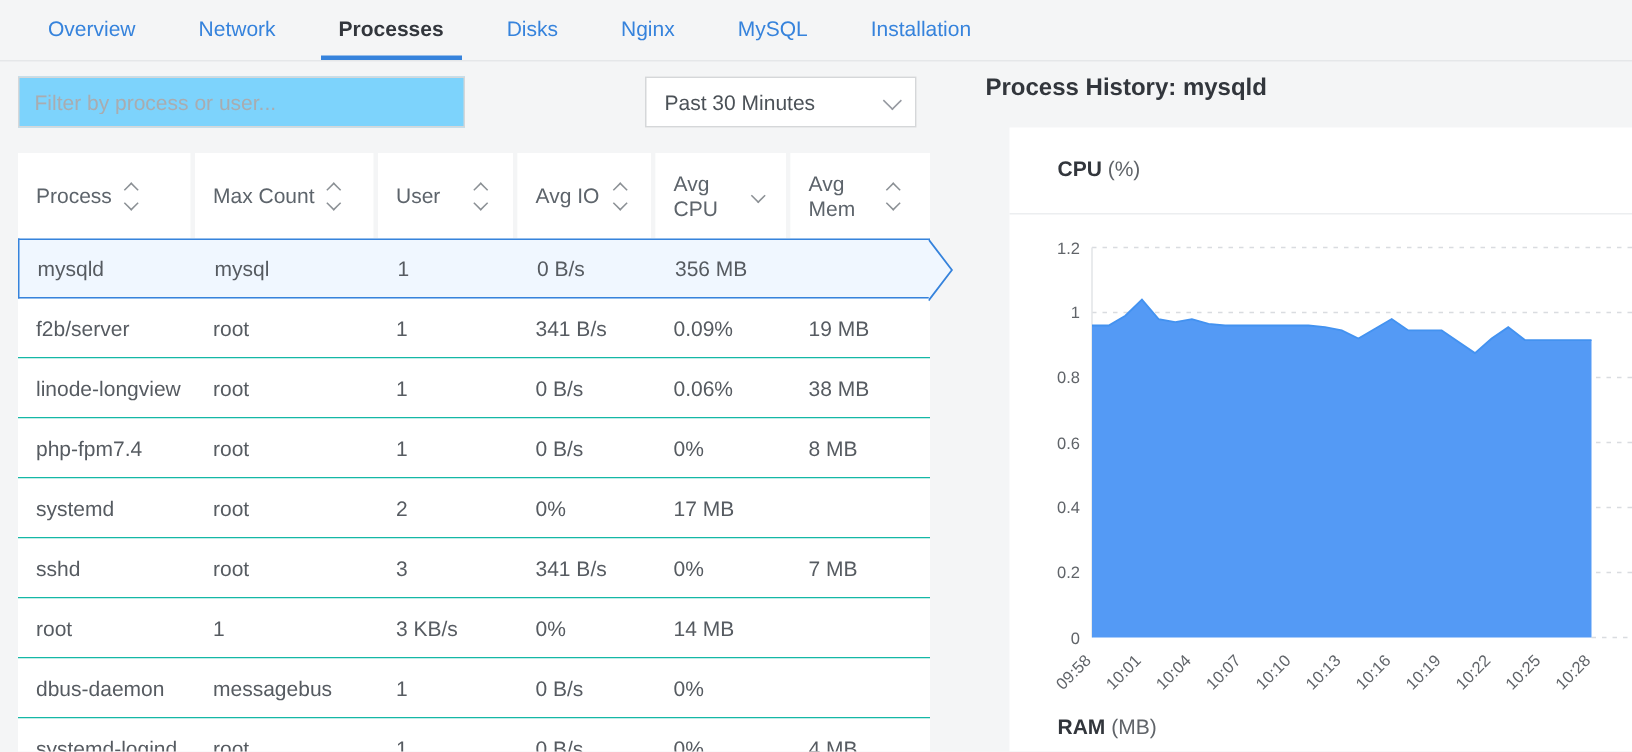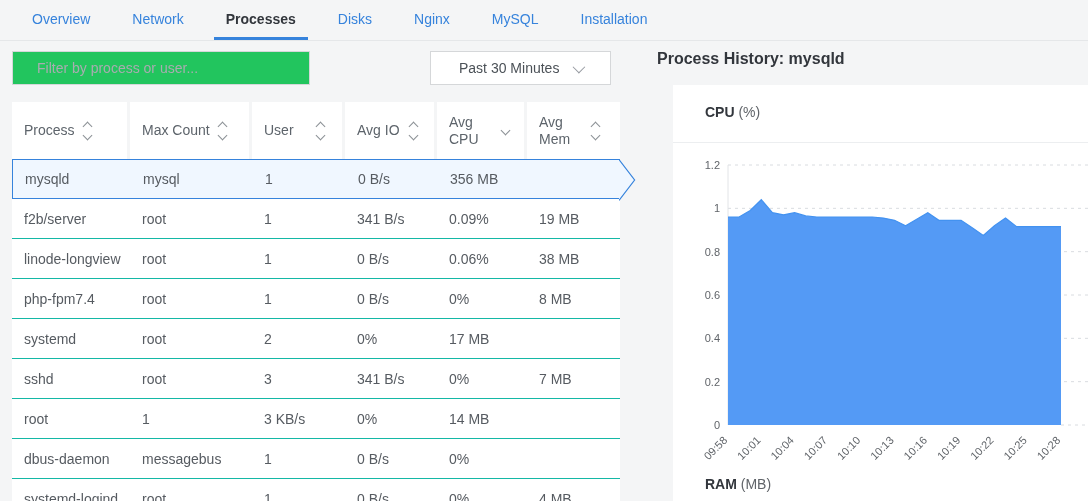--- a/index.html
+++ b/index.html
@@ -9,26 +9,26 @@
     background:#f4f5f6; color:#32363c; position:relative; font-size:14px;
   }
   
   .tabbar { display:flex; align-items:stretch; height:41px; padding-left:20px;
             border-bottom:1px solid #e5e7e9;gap:18px; }
   .tab { padding:0 12px; line-height:38px; color:#3683dc; cursor:pointer;
          border-bottom:3px solid transparent; white-space:nowrap; }
   .tab.active { color:#32363c; font-weight:700; border-bottom-color:#3683dc; }
   
   .filter-input { position:absolute; left:12px; top:51px; width:298px; height:34px;
-    border:1px solid #d5d7d9; background:#22c55e; padding:0 24px; font-size:14px;
+    border:1px solid #d5d7d9; background:#7dd3fc; padding:0 10px; font-size:14px;
     font-family:inherit; color:#32363c; outline:none; }
   .filter-input::placeholder { color:#a9acb0; }
   .select { position:absolute; left:430px; top:51px; width:181px; height:34px;
     border:1px solid #d5d7d9; background:#fff; display:flex; align-items:center;
-    padding:0 28px; color:#4b5157; cursor:pointer; }
+    padding:0 12px; color:#4b5157; cursor:pointer; }
   .select .val { flex:1; }
   .chev-down { width:9px; height:9px; border-right:1.5px solid #9599a0;
     border-bottom:1.5px solid #9599a0; transform:rotate(45deg) translateY(-2px); }
   
   .thead { position:absolute; left:12px; top:102px; width:608px; height:57px;
     display:grid; grid-template-columns:118px 122px 93px 92px 90px 93px; }
   .th { background:#fff; border-right:3px solid #f4f5f6; display:flex;
     align-items:center; gap:9px; padding-left:12px; color:#5d646b; cursor:pointer;
     line-height:17px; }
   .th:last-child { border-right:none; }

